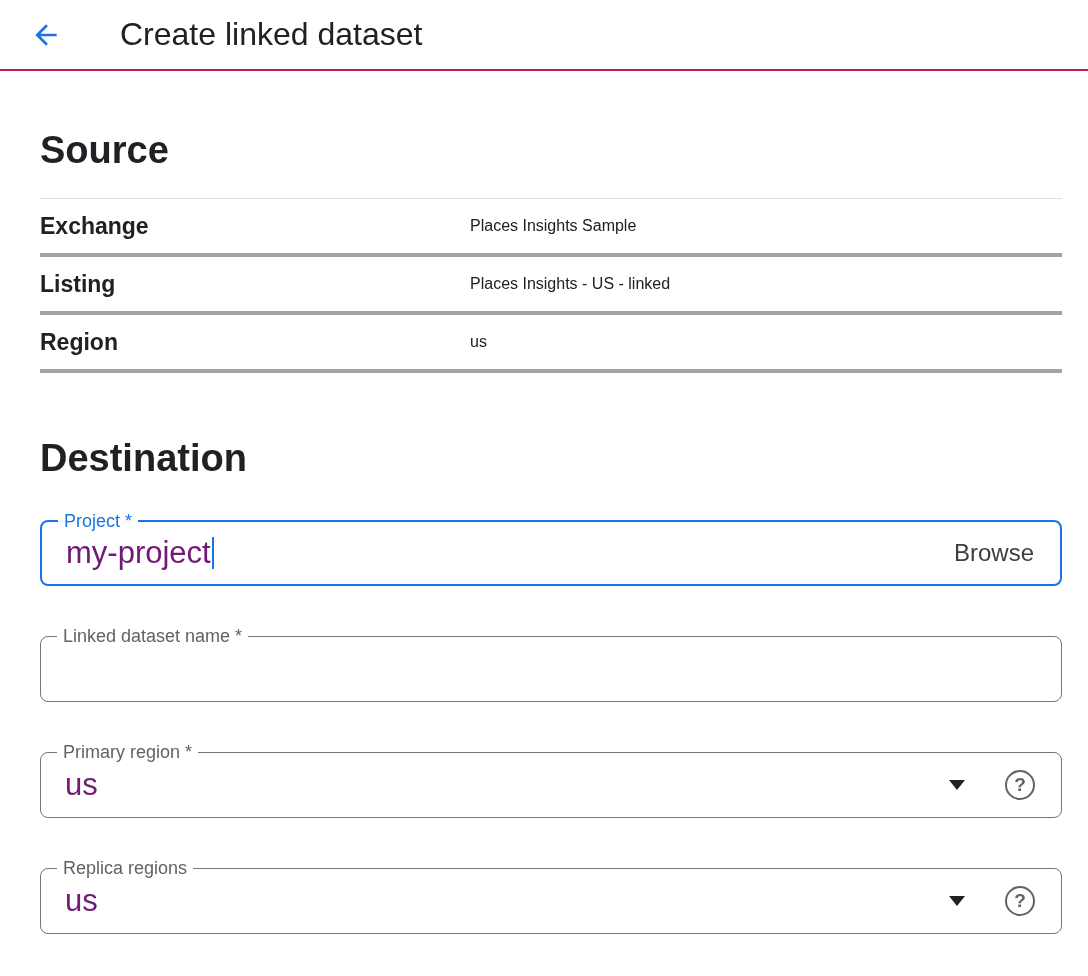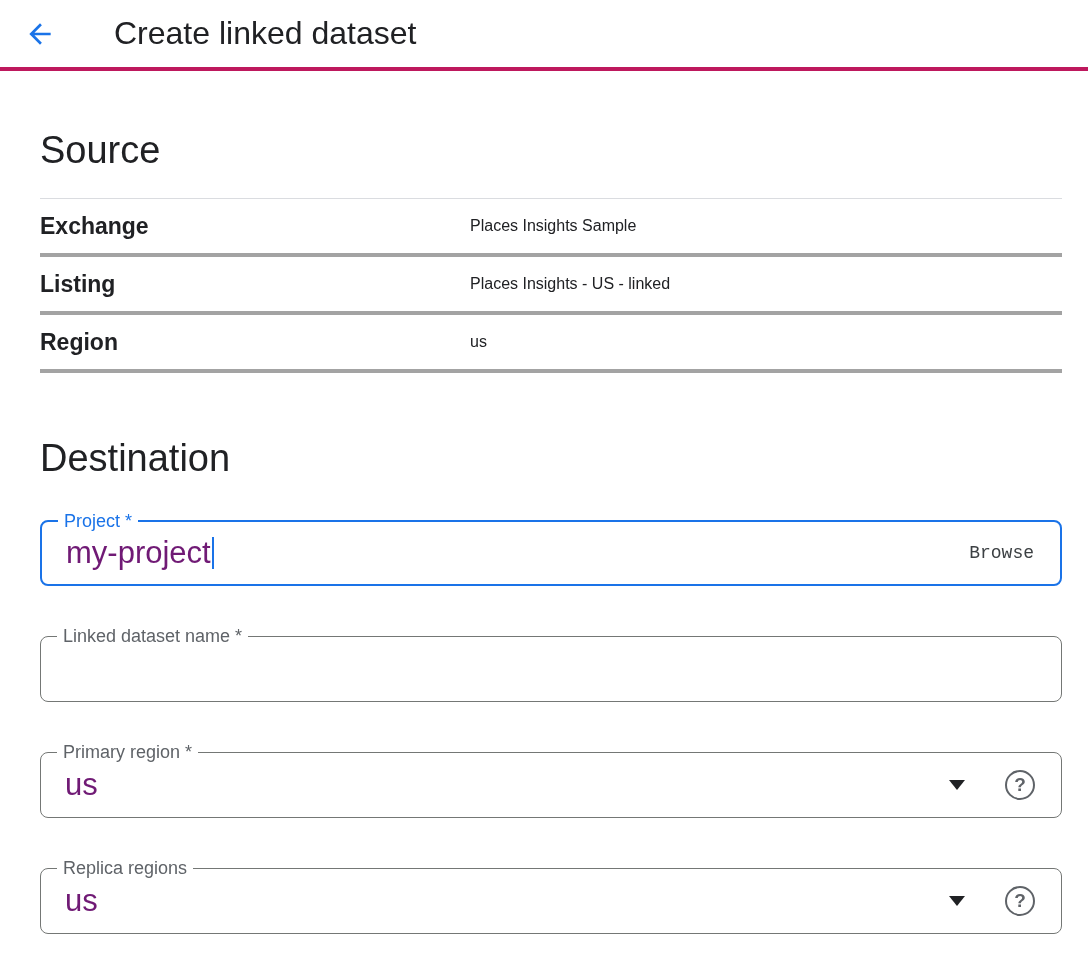--- a/index.html
+++ b/index.html
@@ -9,22 +9,22 @@
     font-family: "Liberation Sans", "DejaVu Sans", sans-serif;
     color: #202124;
     overflow: hidden;
   }
 
   
   .app-header {
     height: 71px;
     display: flex;
     align-items: center;
-    padding-left: 24px;
-    border-bottom: 4px solid #be185d;
+    padding-left: 30px;
+    border-bottom: 2px solid #be185d;
   }
   .back-btn {
     width: 32px; height: 32px;
     display: flex; align-items: center; justify-content: center;
     cursor: pointer;
     background: none; border: none;
   }
   .page-title {
     margin-left: 58px;
     font-size: 32px;
@@ -32,21 +32,21 @@
     color: #202124;
     letter-spacing: 0;
   }
 
   
   .content {
     padding: 0 26px 0 40px;
   }
   .section-heading {
     font-size: 38px;
-    font-weight: 400;
+    font-weight: 700;
     color: #202124;
   }
   .source-heading { margin-top: 58px; margin-bottom: 26px; }
   .dest-heading   { margin-top: 64px; margin-bottom: 40px; }
 
   
   .kv-table { border-top: 1px solid #dadce0; }
   .kv-row {
     display: flex;
     align-items: center;
@@ -101,22 +101,22 @@
     width: 2px;
     height: 32px;
     background: #1a73e8;
     vertical-align: middle;
     margin-left: 1px;
   }
   .suffix-btn {
     margin-left: auto;
     background: none;
     border: none;
-    font-family: Liberation Mono, monospace;
-    font-size: 18px;
+    font-family: Liberation Sans, sans-serif;
+    font-size: 24px;
     color: #3c4043;
     cursor: pointer;
   }
   .dd-caret {
     margin-left: auto;
     width: 0; height: 0;
     border-left: 8px solid transparent;
     border-right: 8px solid transparent;
     border-top: 10px solid #202124;
     cursor: pointer;

